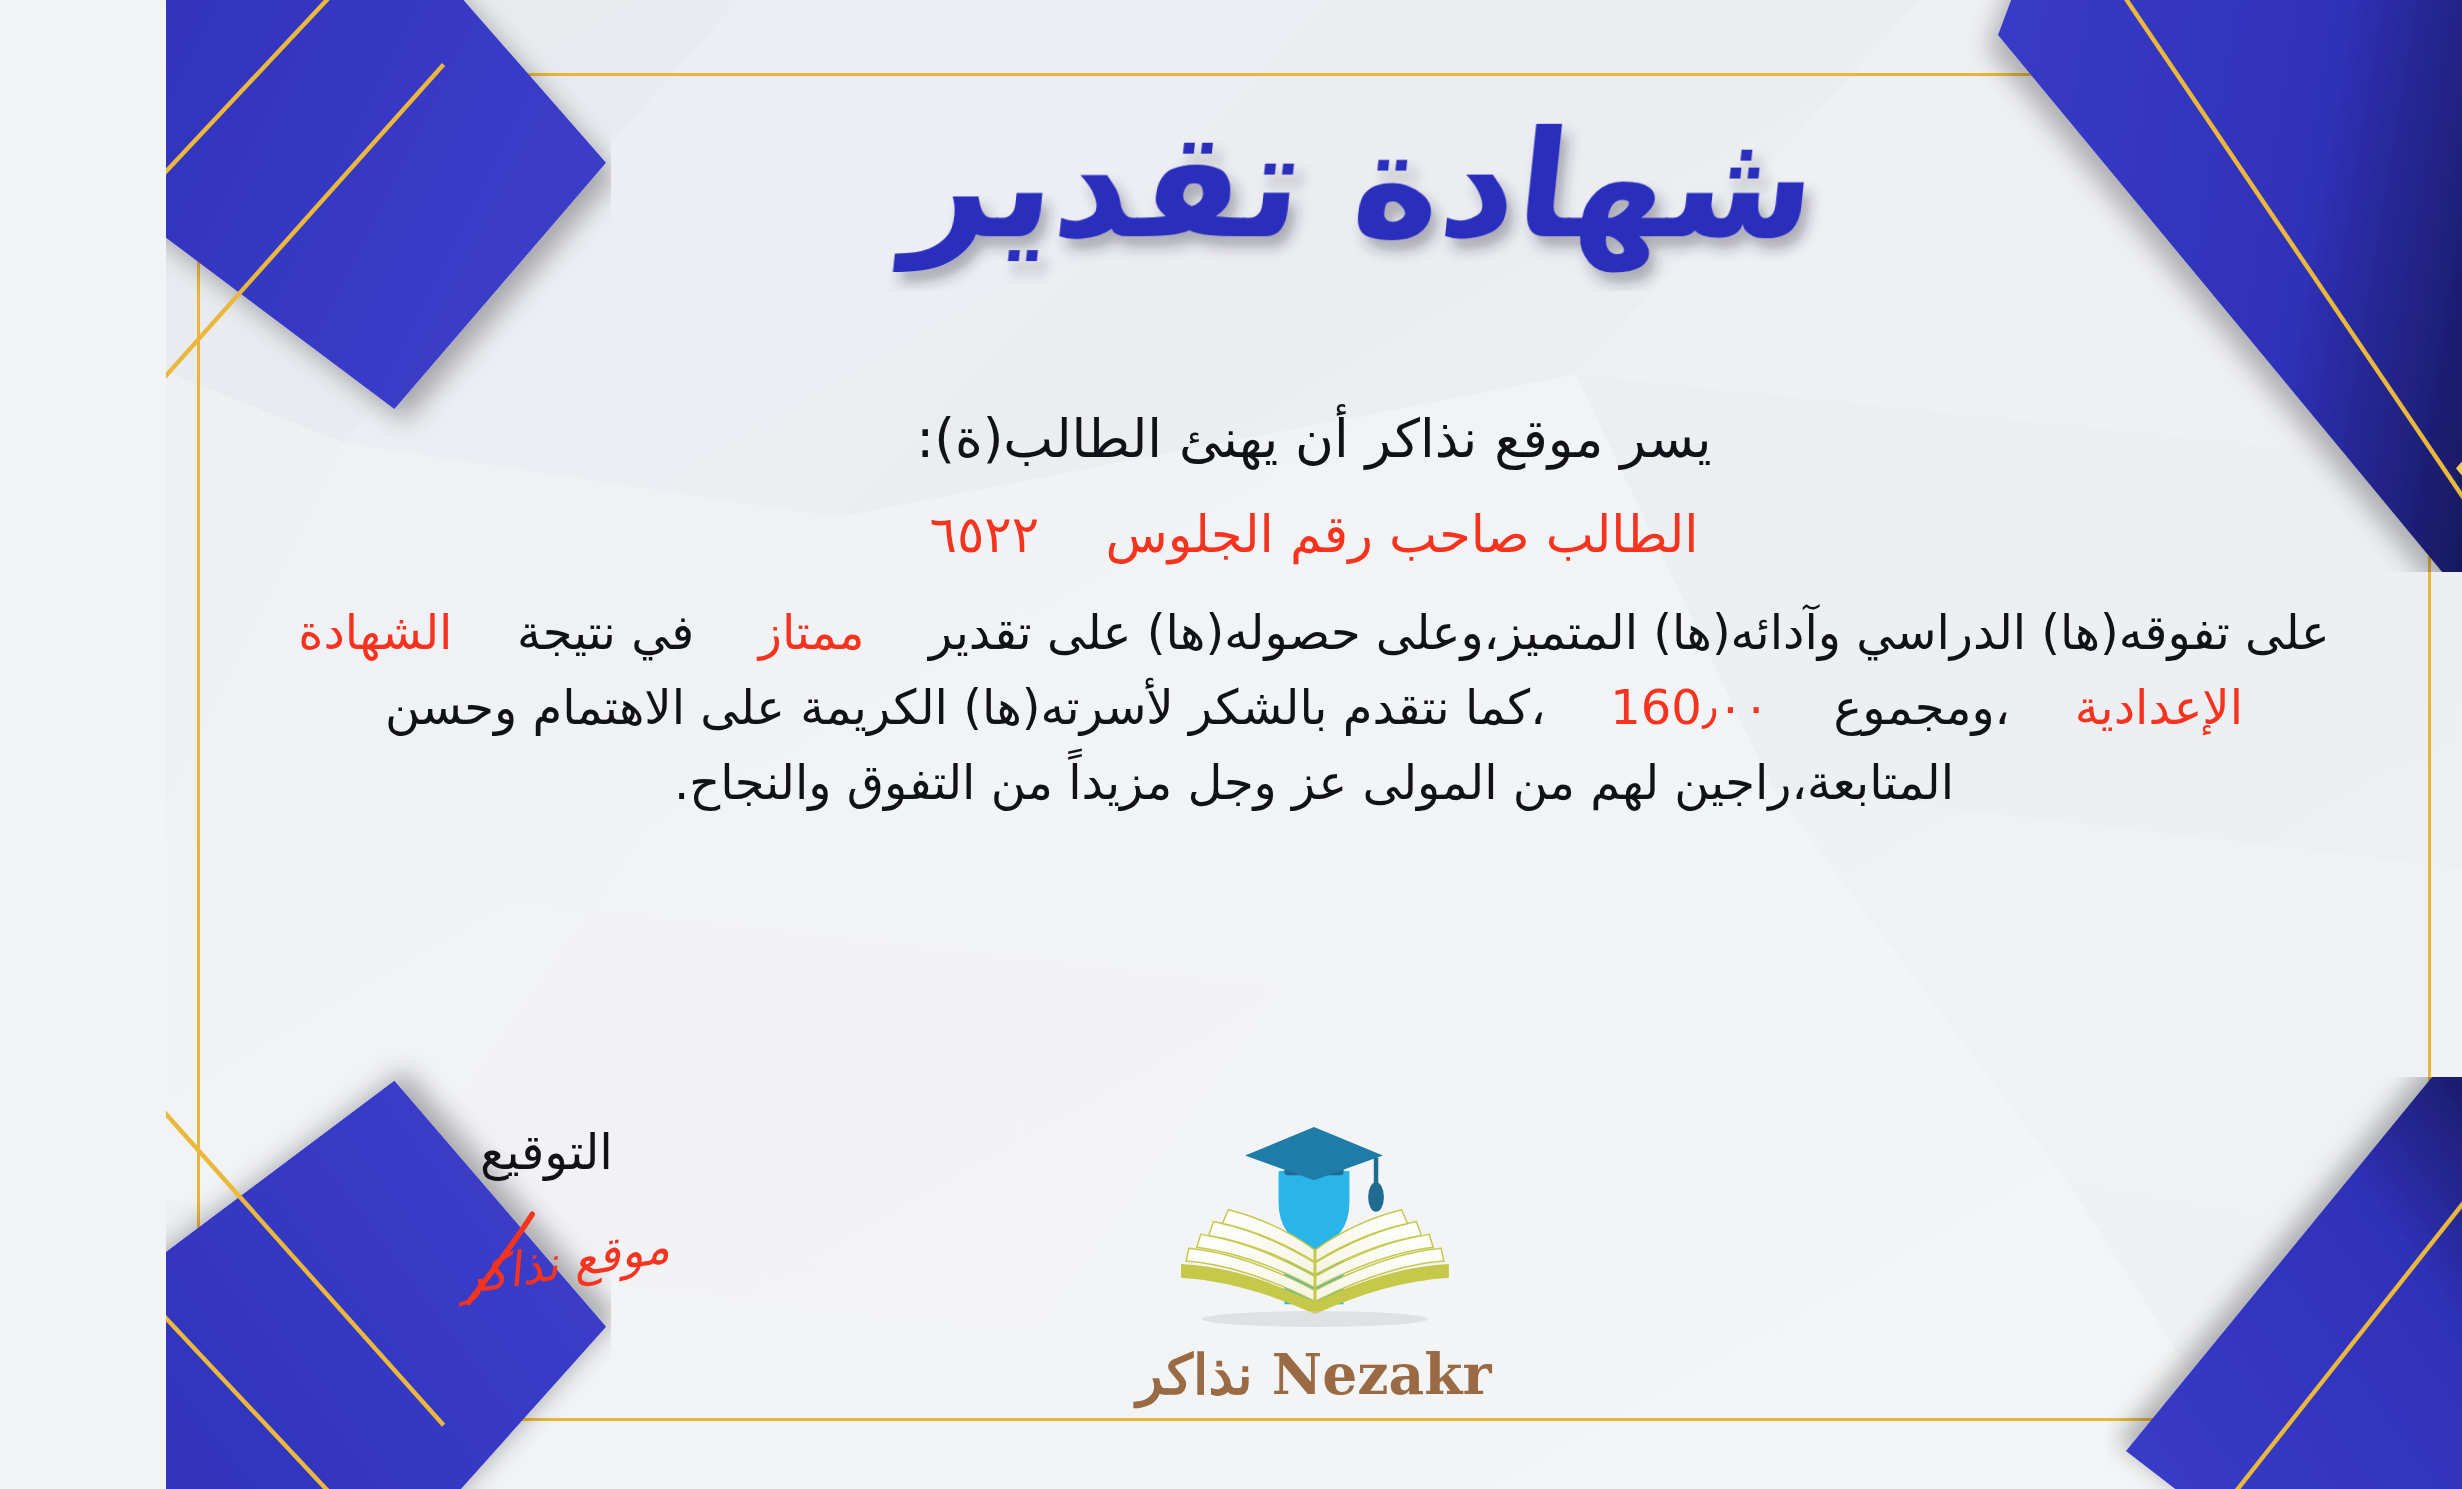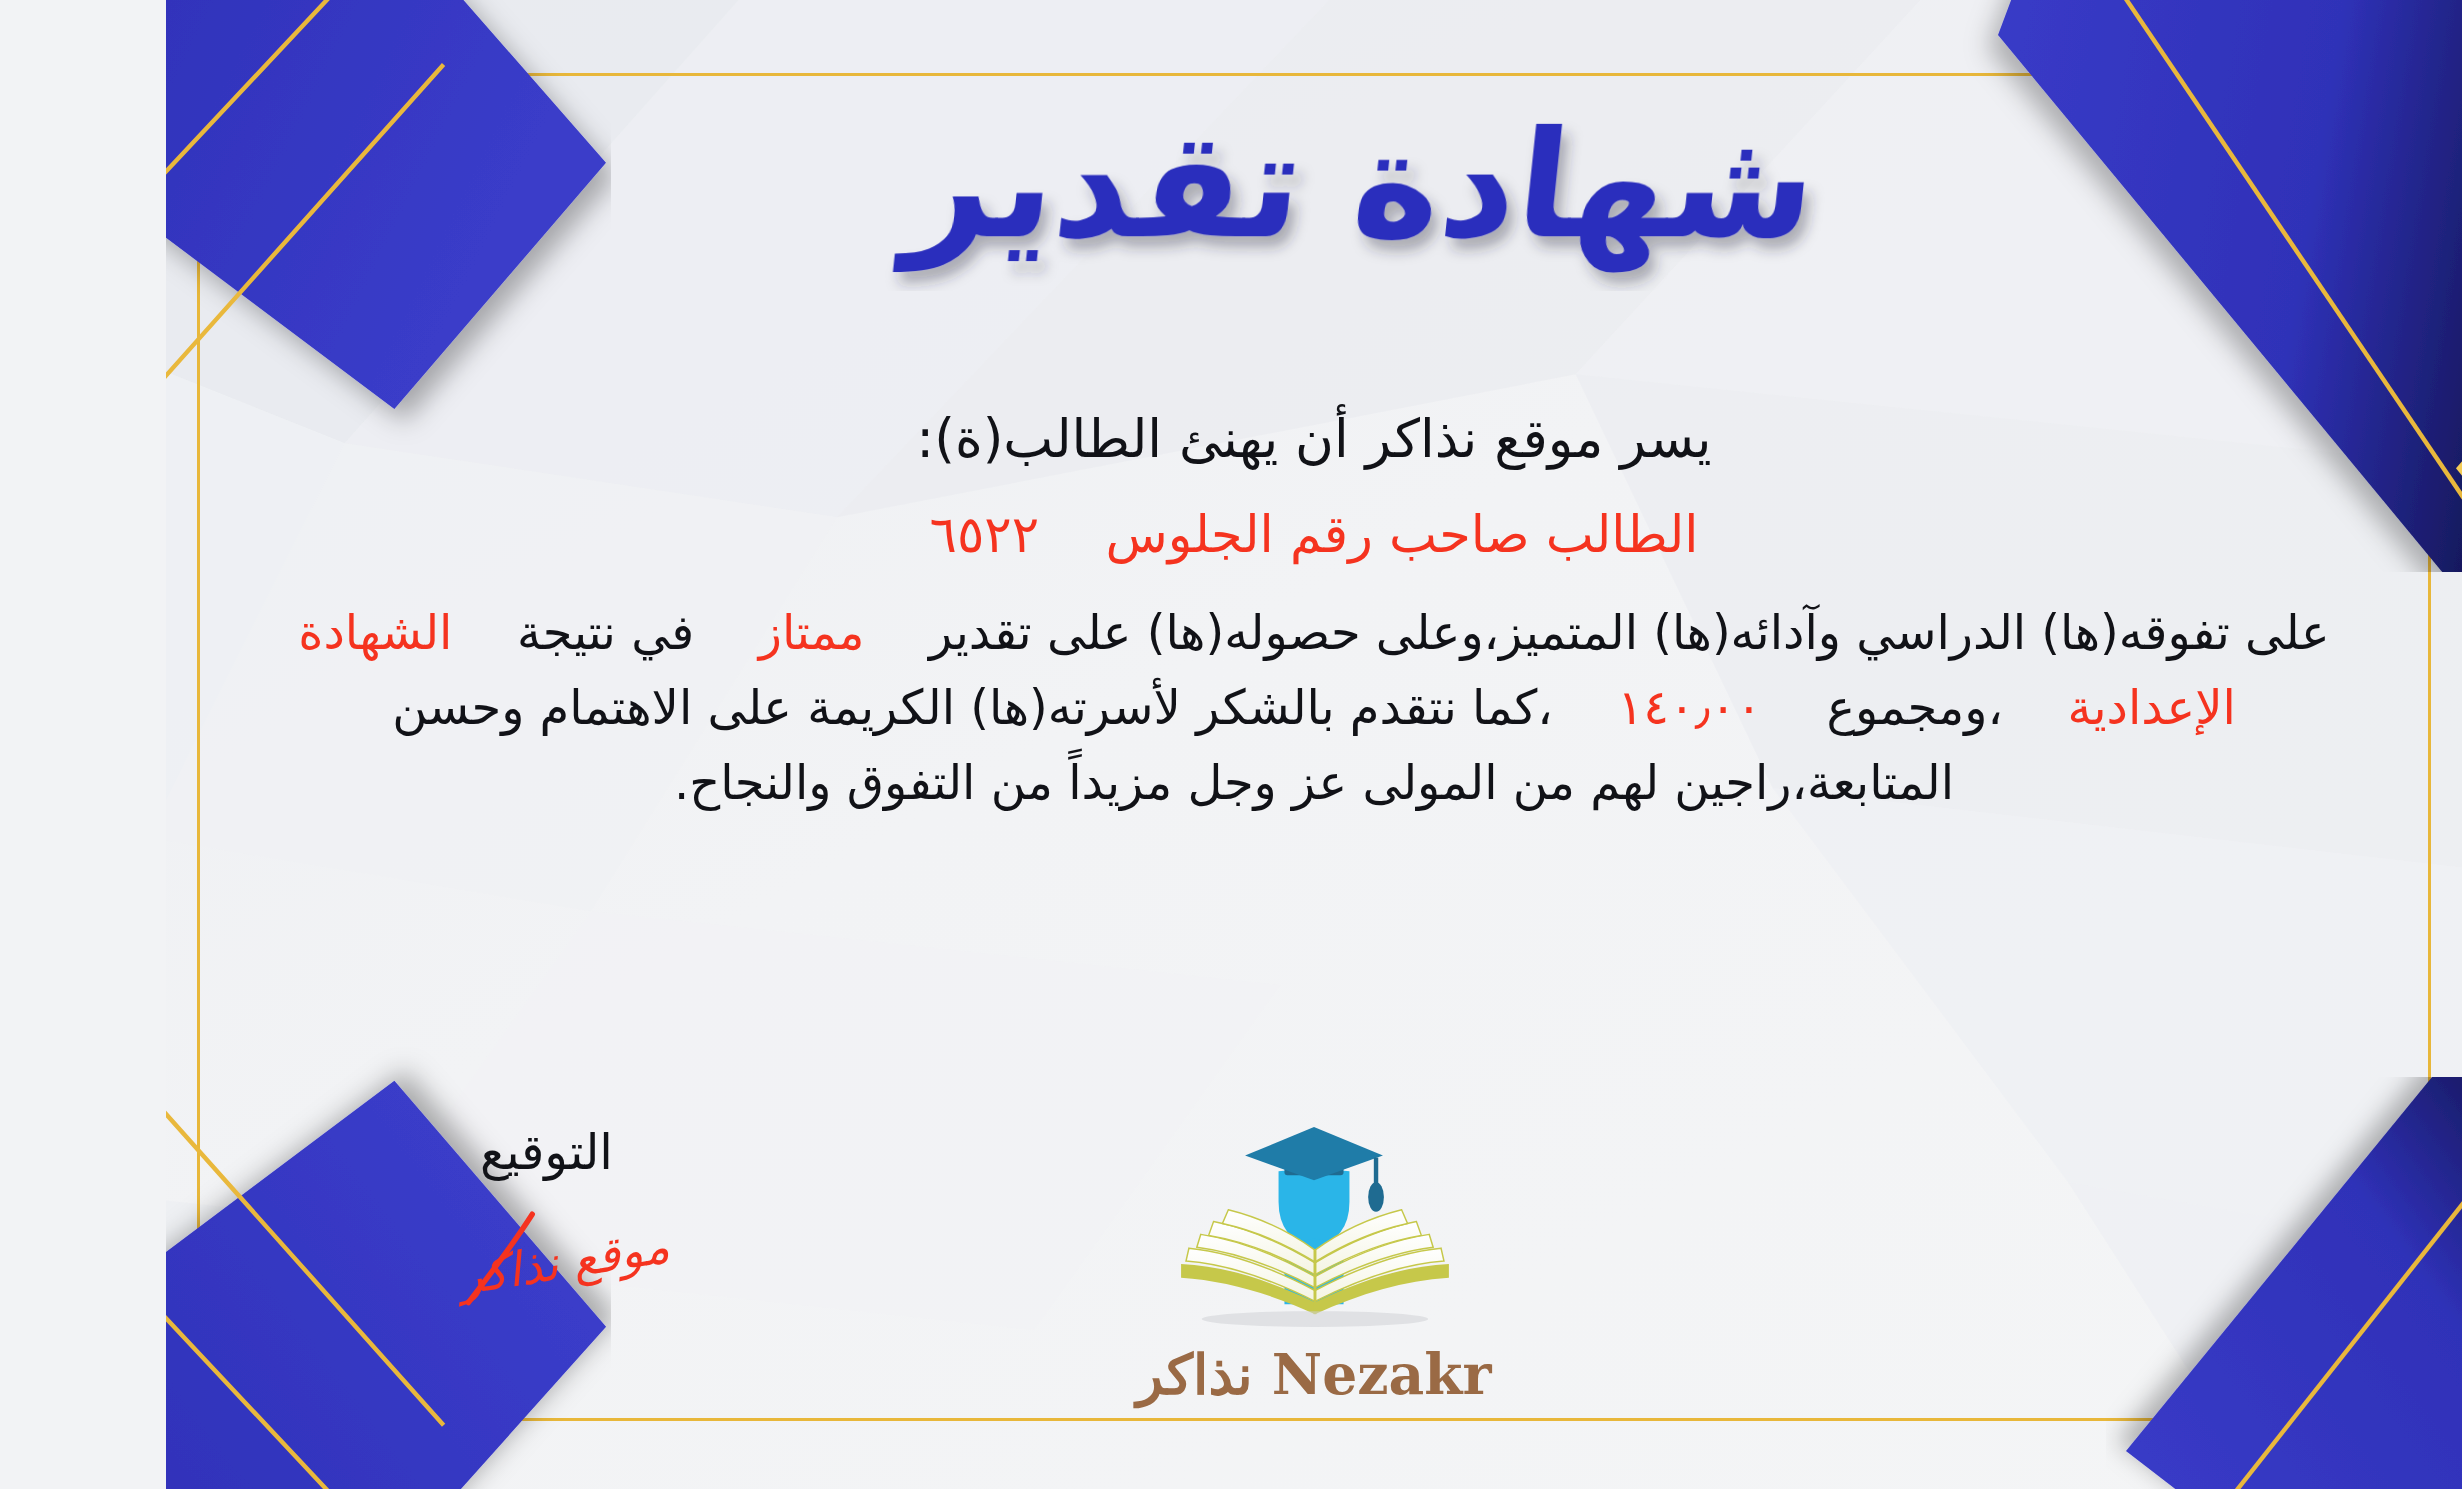--- a/index.html
+++ b/index.html
@@ -236,21 +236,21 @@
       <span>على تفوقه(ها) الدراسي وآدائه(ها) المتميز،وعلى حصوله(ها) على تقدير</span>
       <span class="gapwide"></span>
       <span class="red">ممتاز</span>
       <span class="gapwide"></span>
       <span>في نتيجة</span>
       <span class="gapwide"></span>
       <span class="red">الشهادة الإعدادية</span>
       <span class="gapwide"></span>
       <span>،ومجموع</span>
       <span class="gapwide"></span>
-      <span class="red">١٤٠٫٠٠</span>
+      <span class="red">160٫٠٠</span>
       <span class="gapwide"></span>
       <span>،كما نتقدم بالشكر لأسرته(ها) الكريمة على الاهتمام وحسن المتابعة،راجين لهم من المولى عز وجل مزيداً من التفوق والنجاح.</span>
     </div>
   </div>
 
   <div class="sig-block">
     <div class="sig-label">التوقيع</div>
     <div class="sig-mark">
       <svg width="256" height="113" viewBox="0 0 520 230">
         <text x="300" y="165" text-anchor="middle" direction="rtl" font-family="'DejaVu Serif','Liberation Serif',serif" font-size="96" font-style="italic" fill="#f5331f" id="sig-hand" transform="rotate(-9 300 165)">موقع نذاكر</text>

